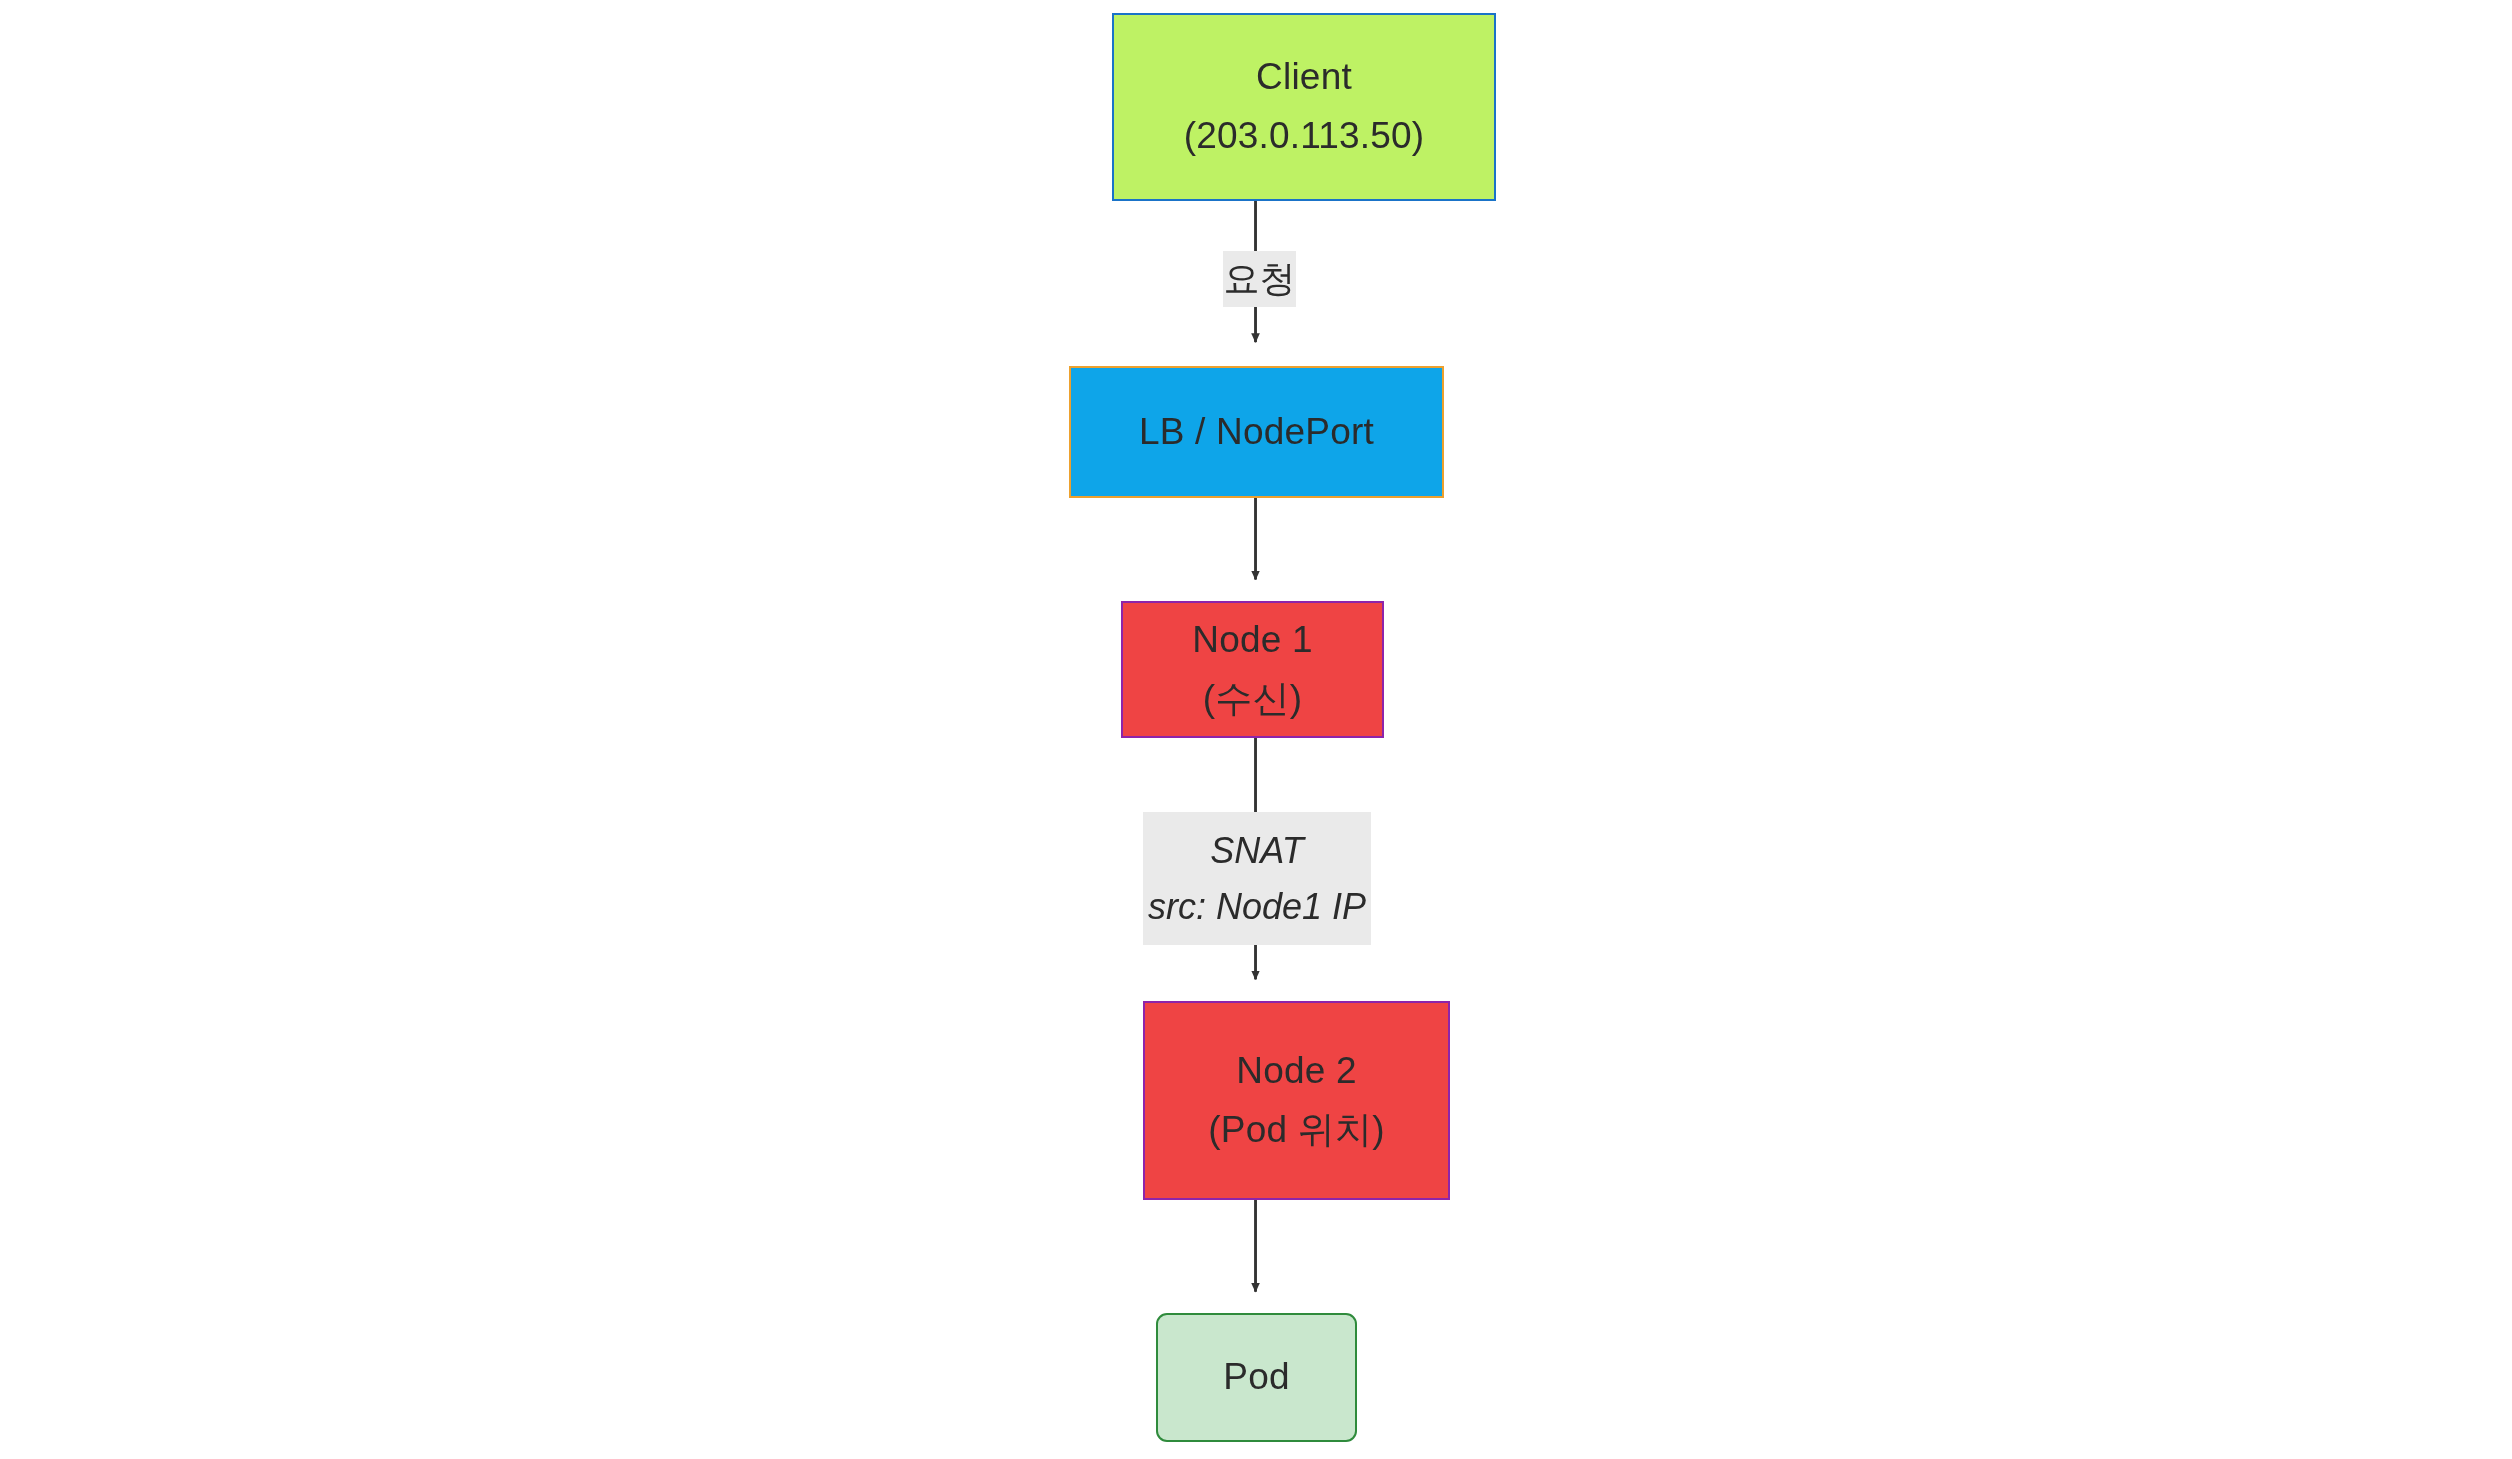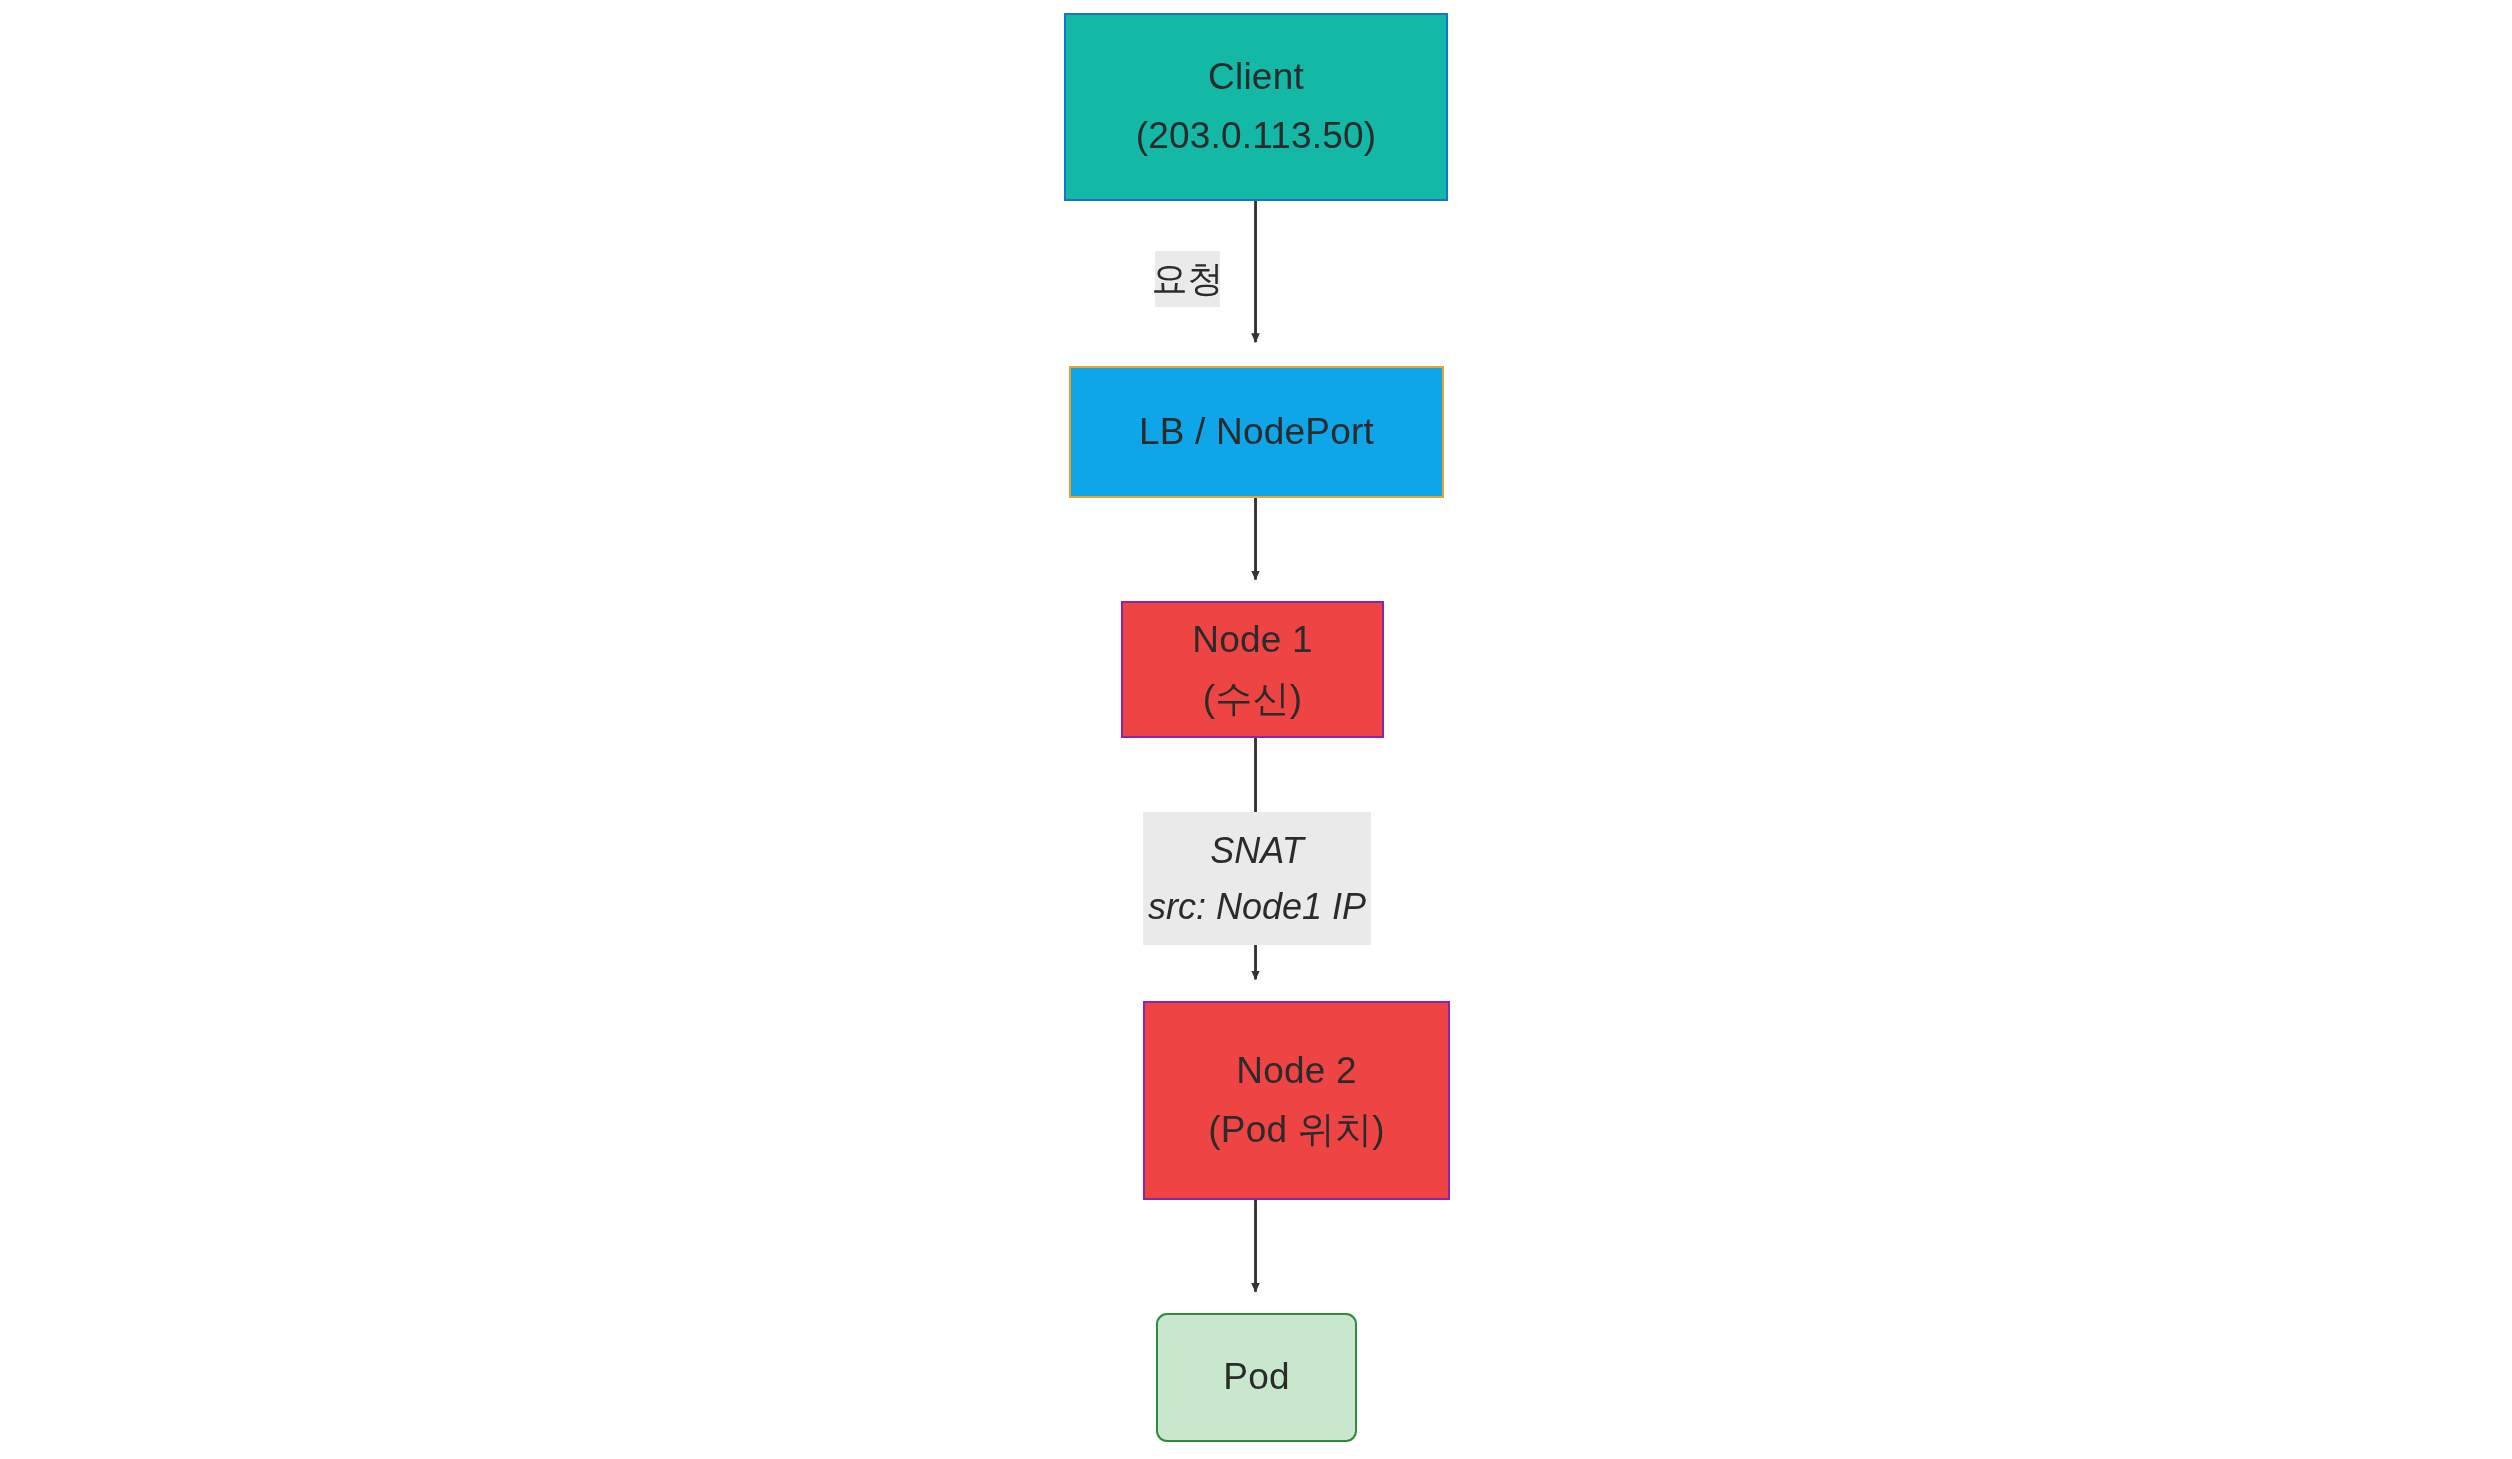--- a/index.html
+++ b/index.html
@@ -38,22 +38,23 @@
     color: #2b2b2b;
     font-size: 37px;
     line-height: 1.58;
     letter-spacing: 0.2px;
     white-space: nowrap;
   }
   .node-line {
     display: block;
   }
   .node-client {
-    background: #14b8a6;
+    background: #bef264;
     border: 2.9px solid #1a73c8;
+    margin-left: 48px;
   }
   .node-lb {
     background: #0ea5e9;
     border: 2.9px solid #eda12e;
   }
   .node-worker {
     background: #ef4444;
     border: 2.9px solid #8e24aa;
   }
   .node-pod {
@@ -106,21 +107,21 @@
     <g>
       <line x1="1306" y1="1248" x2="1306" y2="1344" stroke="#333333" stroke-width="3" marker-end="url(#arrowhead)"></line>
     </g>
   </svg>
 
   <div class="node node-client" style="left:1064px; top:12.5px; width:384px; height:188px;">
     <span class="node-line">Client</span>
     <span class="node-line">(203.0.113.50)</span>
   </div>
 
-  <div class="edge-label" style="left:1155px; top:251px; width:65px; height:56px;">
+  <div class="edge-label" style="left:1223px; top:251px; width:73px; height:56px;">
     <span class="edge-label-line">요청</span>
   </div>
 
   <div class="node node-lb" style="left:1069px; top:366px; width:375px; height:132px;">
     <span class="node-line">LB / NodePort</span>
   </div>
 
   <div class="node node-worker" style="left:1121px; top:601px; width:263px; height:137px;">
     <span class="node-line">Node 1</span>
     <span class="node-line">(수신)</span>

